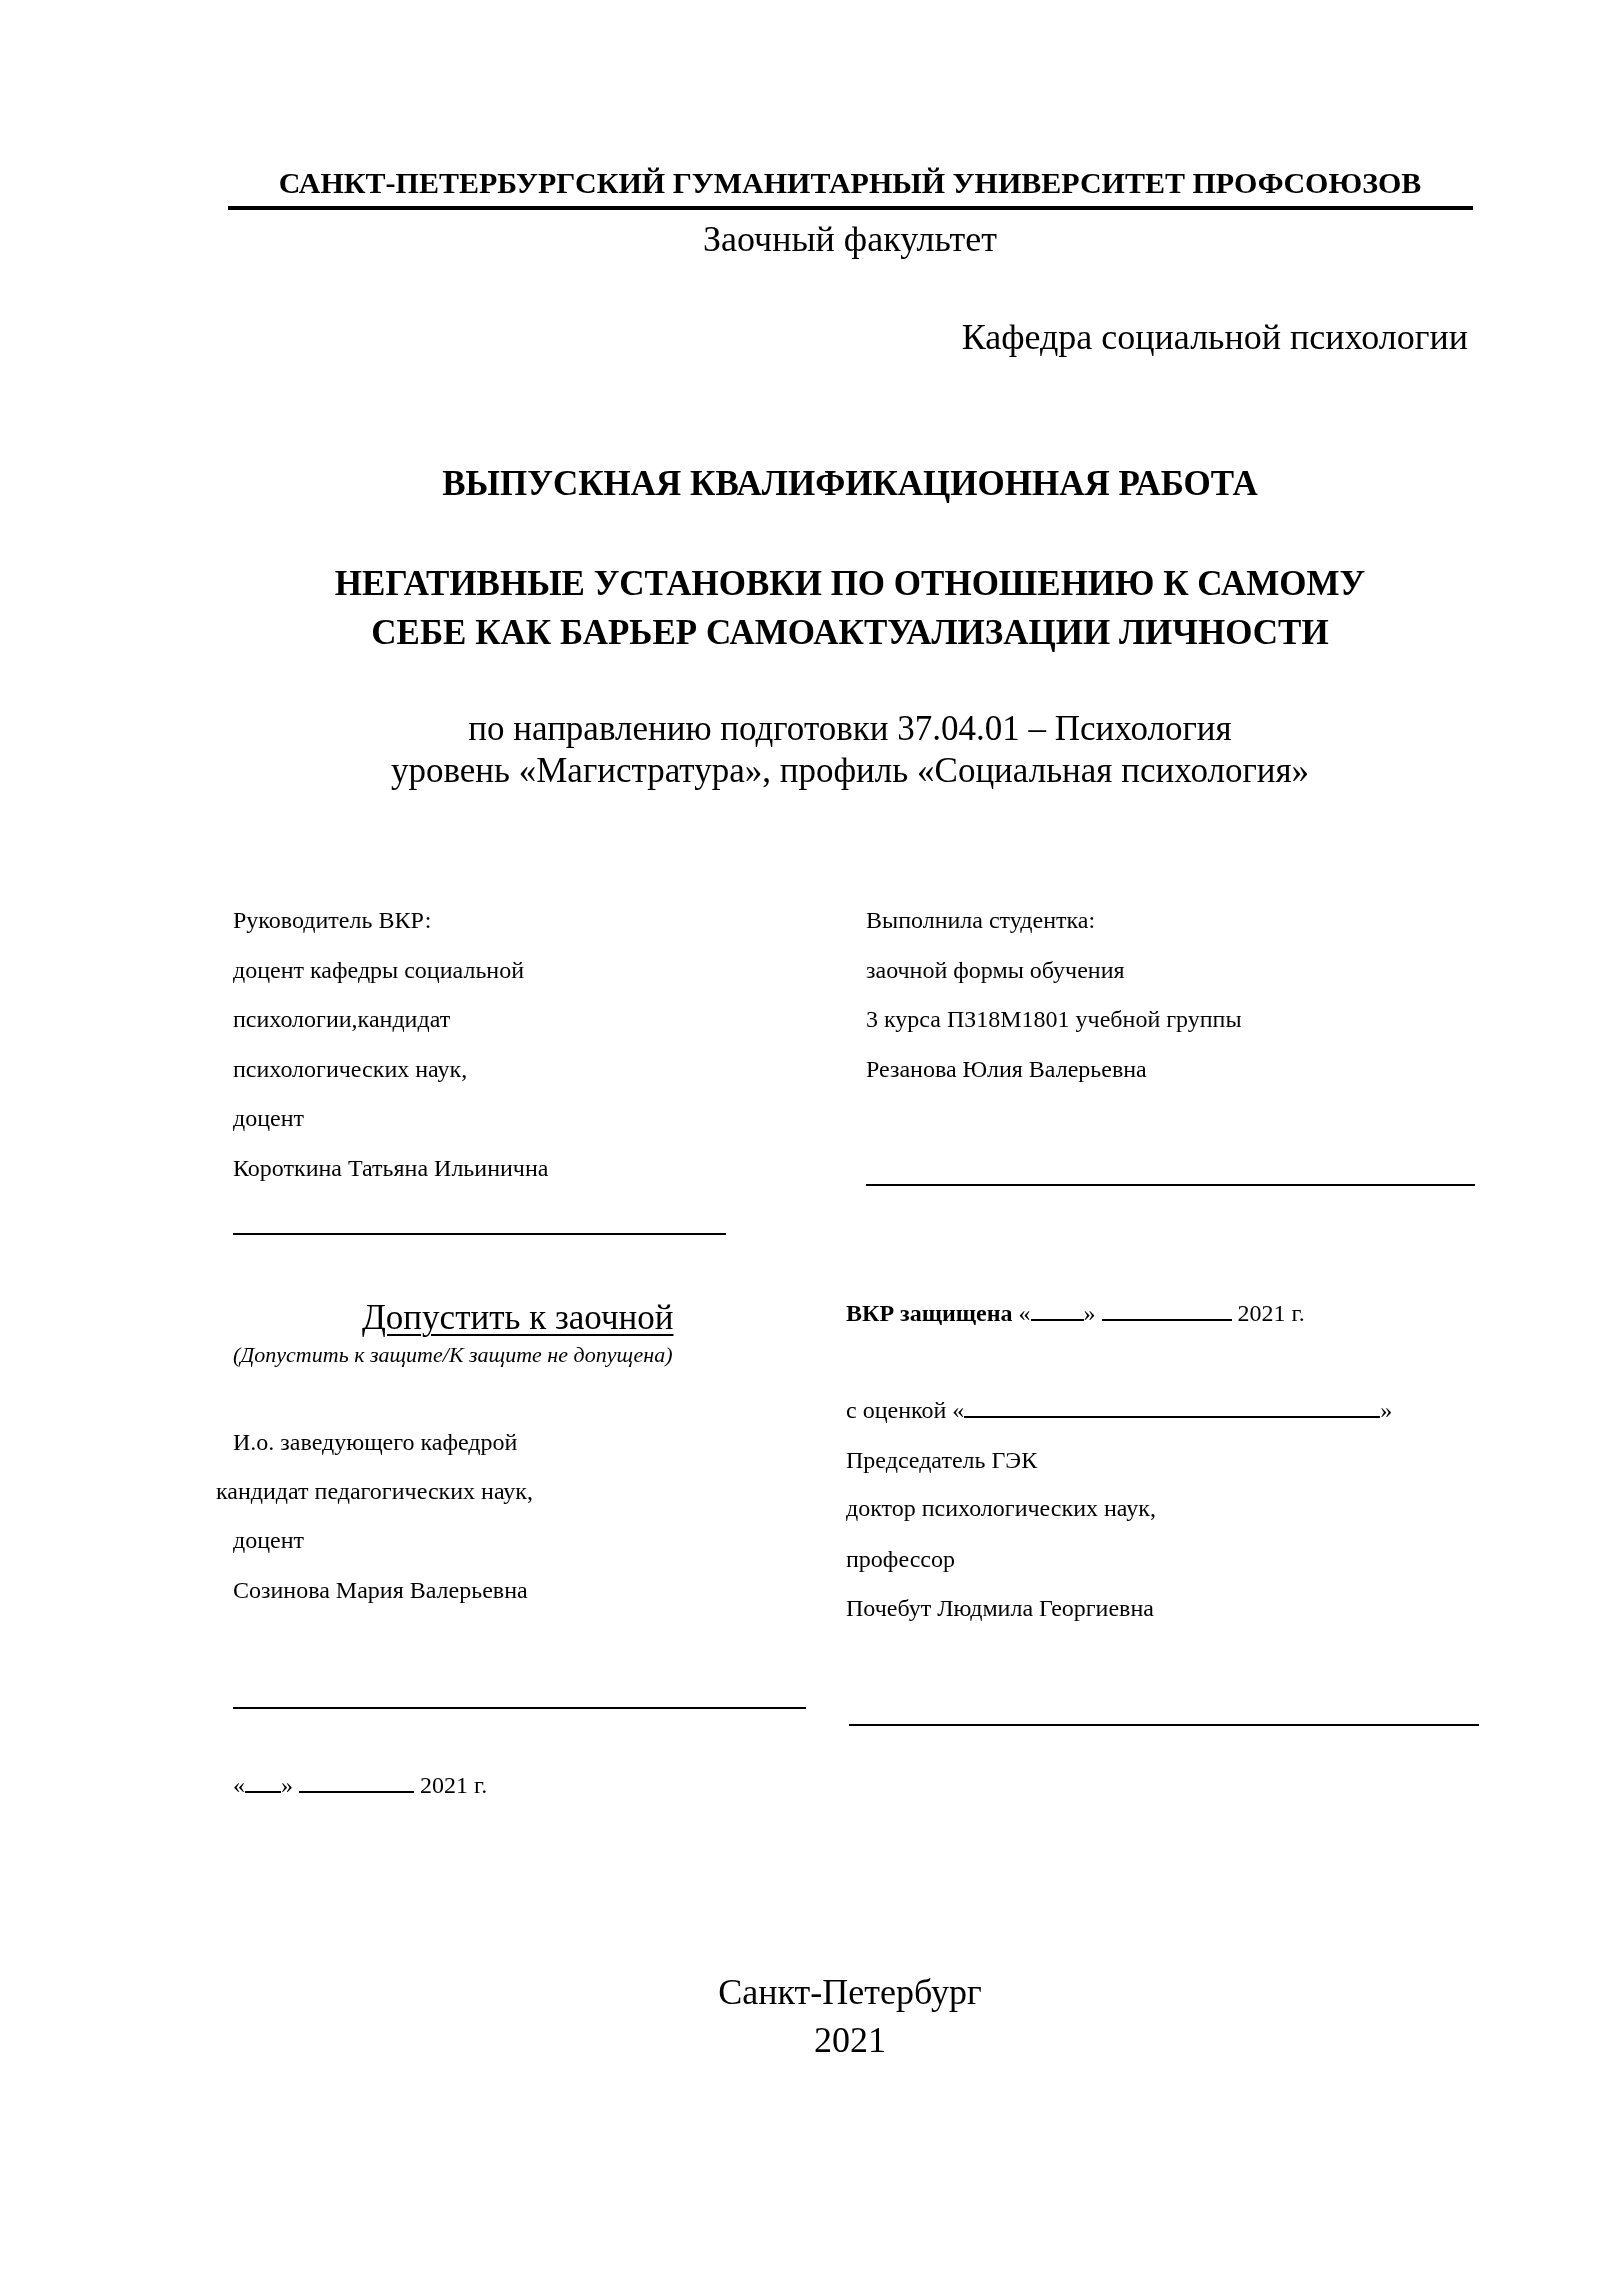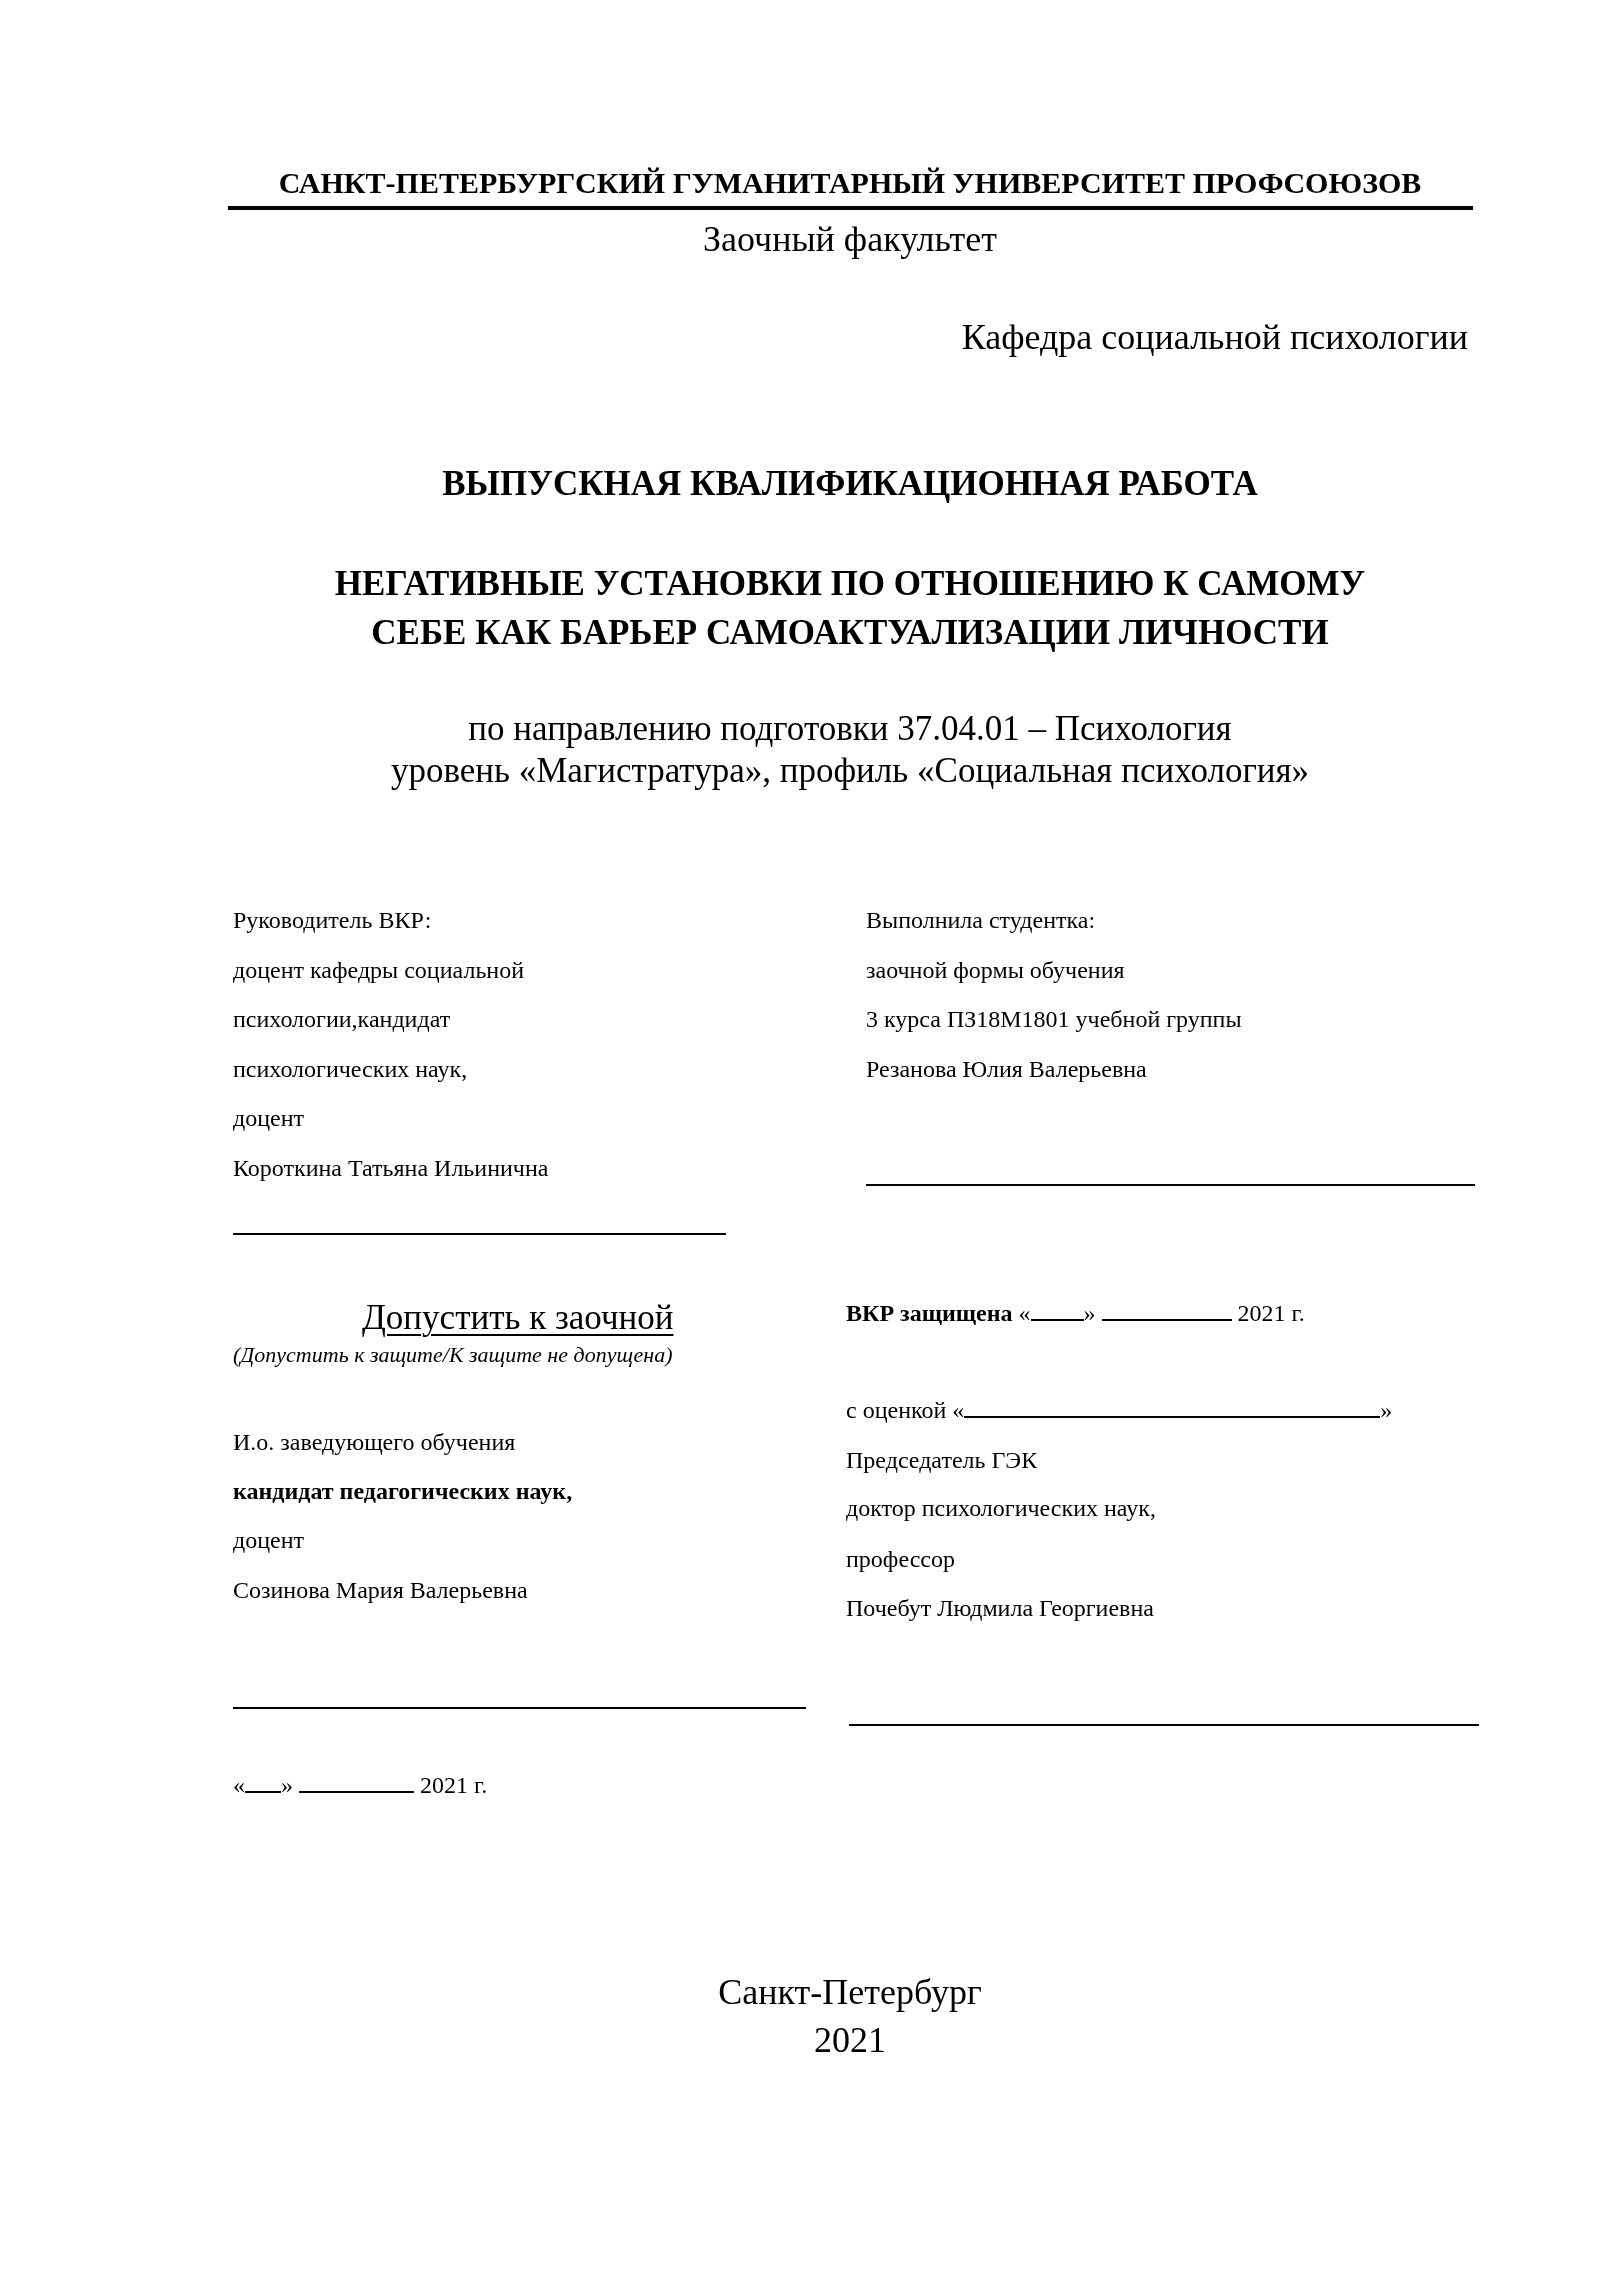--- a/index.html
+++ b/index.html
@@ -42,22 +42,22 @@
   <div class="ln" style="left:866px; top:908px;">Выполнила студентка:</div>
   <div class="ln" style="left:866px; top:958px;">заочной формы обучения</div>
   <div class="ln" style="left:866px; top:1007px;">3 курса ПЗ18М1801 учебной группы</div>
   <div class="ln" style="left:866px; top:1057px;">Резанова Юлия Валерьевна</div>
   <div class="sig" style="left:866px; top:1184px; width:609px;"></div>
 </div>
 
 <div>
   <div class="ln u" style="left:362px; top:1300px; font-size:35px;">Допустить к заочной</div>
   <div class="ln i" style="left:233px; top:1344px; font-size:22px;">(Допустить к защите/К защите не допущена)</div>
-  <div class="ln" style="left:233px; top:1430px;">И.о. заведующего обучения</div>
-  <div class="ln" style="left:233px; top:1479px;font-weight:bold;">кандидат педагогических наук,</div>
+  <div class="ln" style="left:233px; top:1430px;">И.о. заведующего кафедрой</div>
+  <div class="ln" style="left:216px; top:1479px;">кандидат педагогических наук,</div>
   <div class="ln" style="left:233px; top:1528px;">доцент</div>
   <div class="ln" style="left:233px; top:1578px;">Созинова Мария Валерьевна</div>
   <div class="sig" style="left:233px; top:1707px; width:573px;"></div>
   <div class="ln" style="left:233px; top:1773px;">
     <span>«</span><span class="blank" style="width:36px;"></span><span>»</span>
     <span class="blank" style="width:115px;"></span>
     <span>2021 г.</span>
   </div>
 </div>
 

